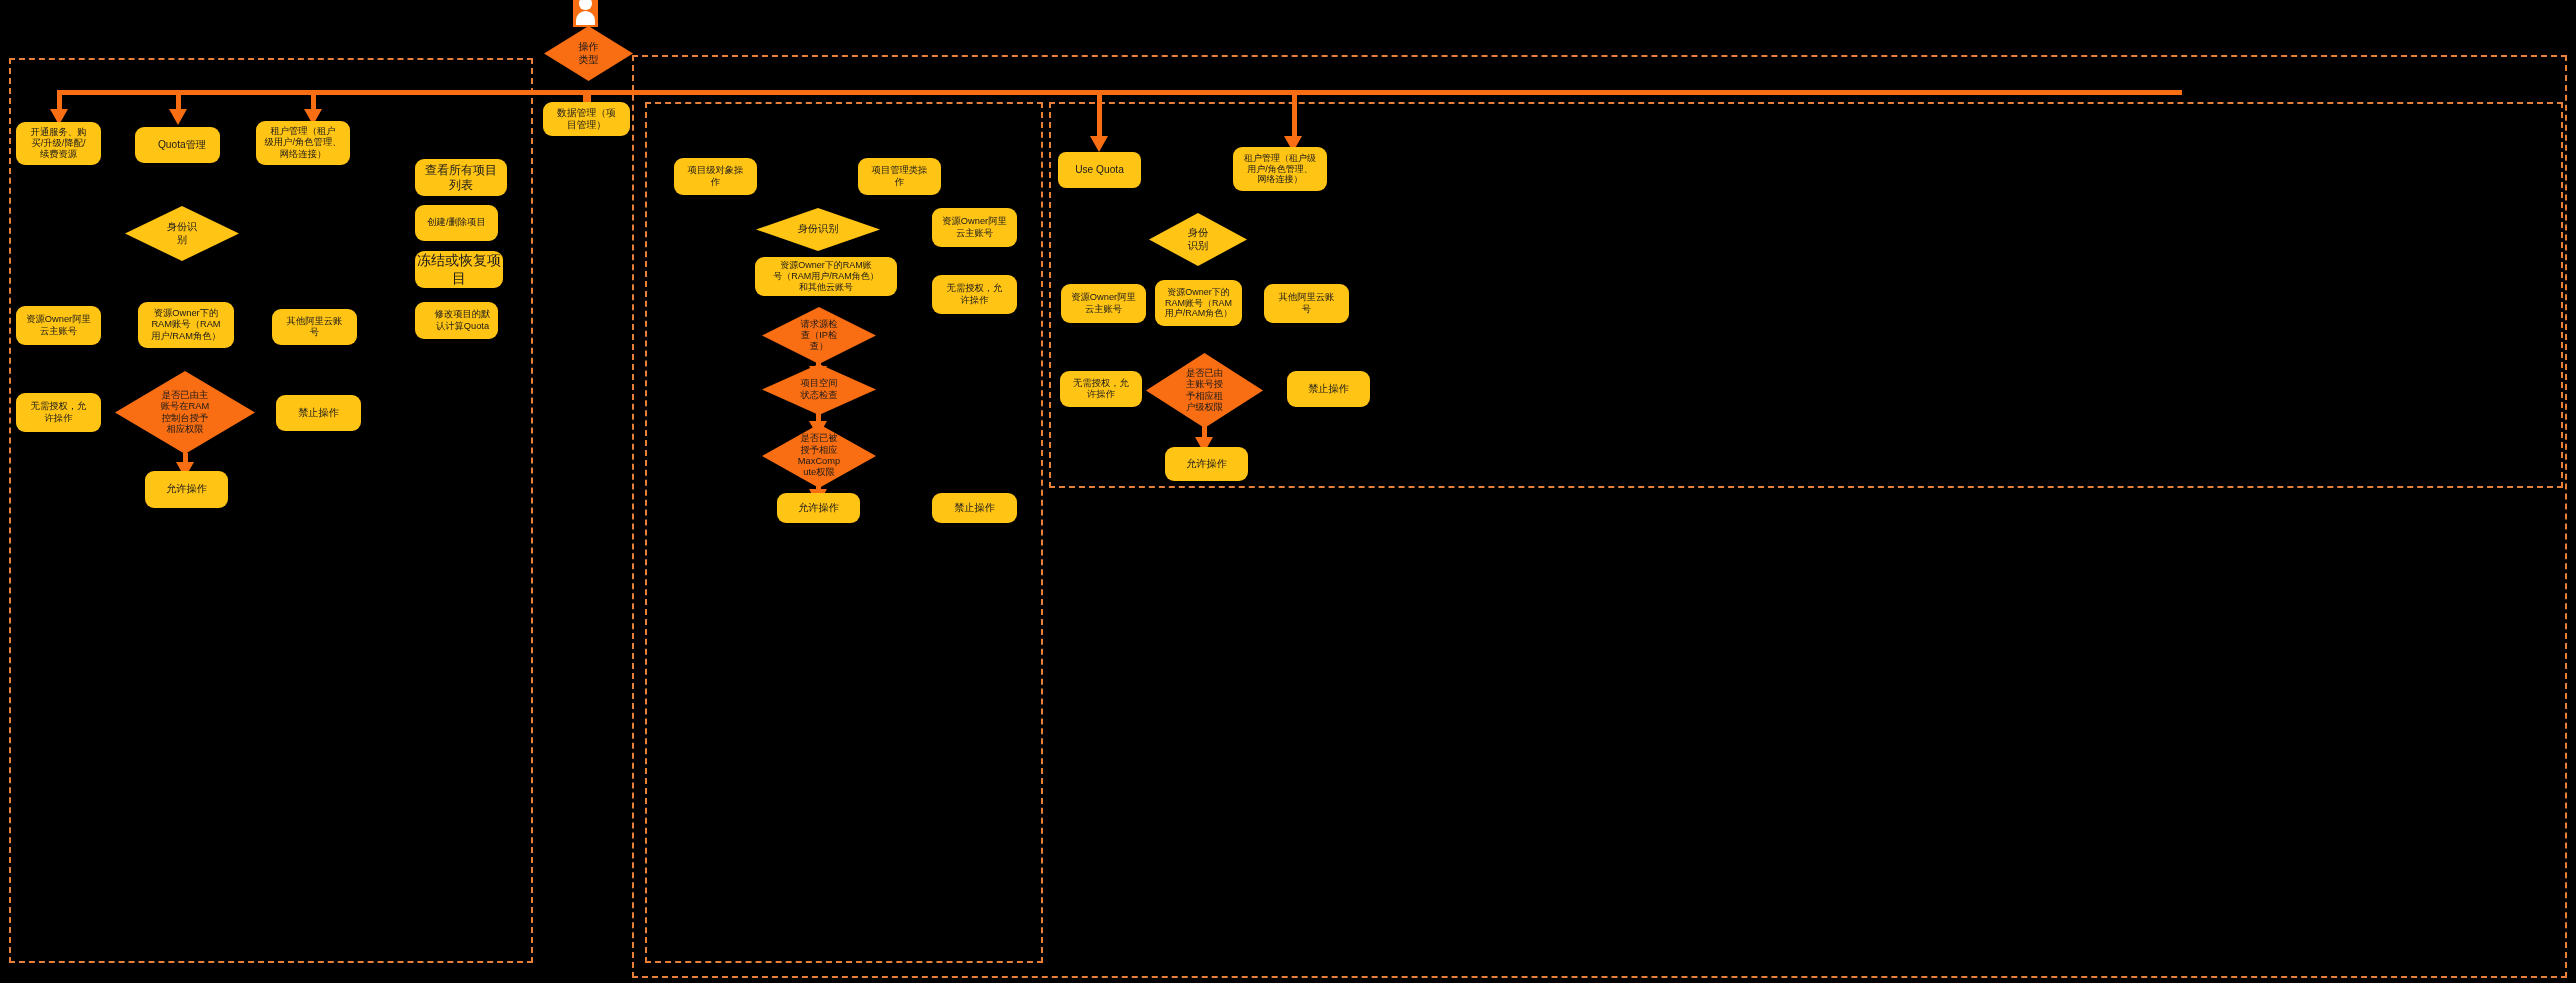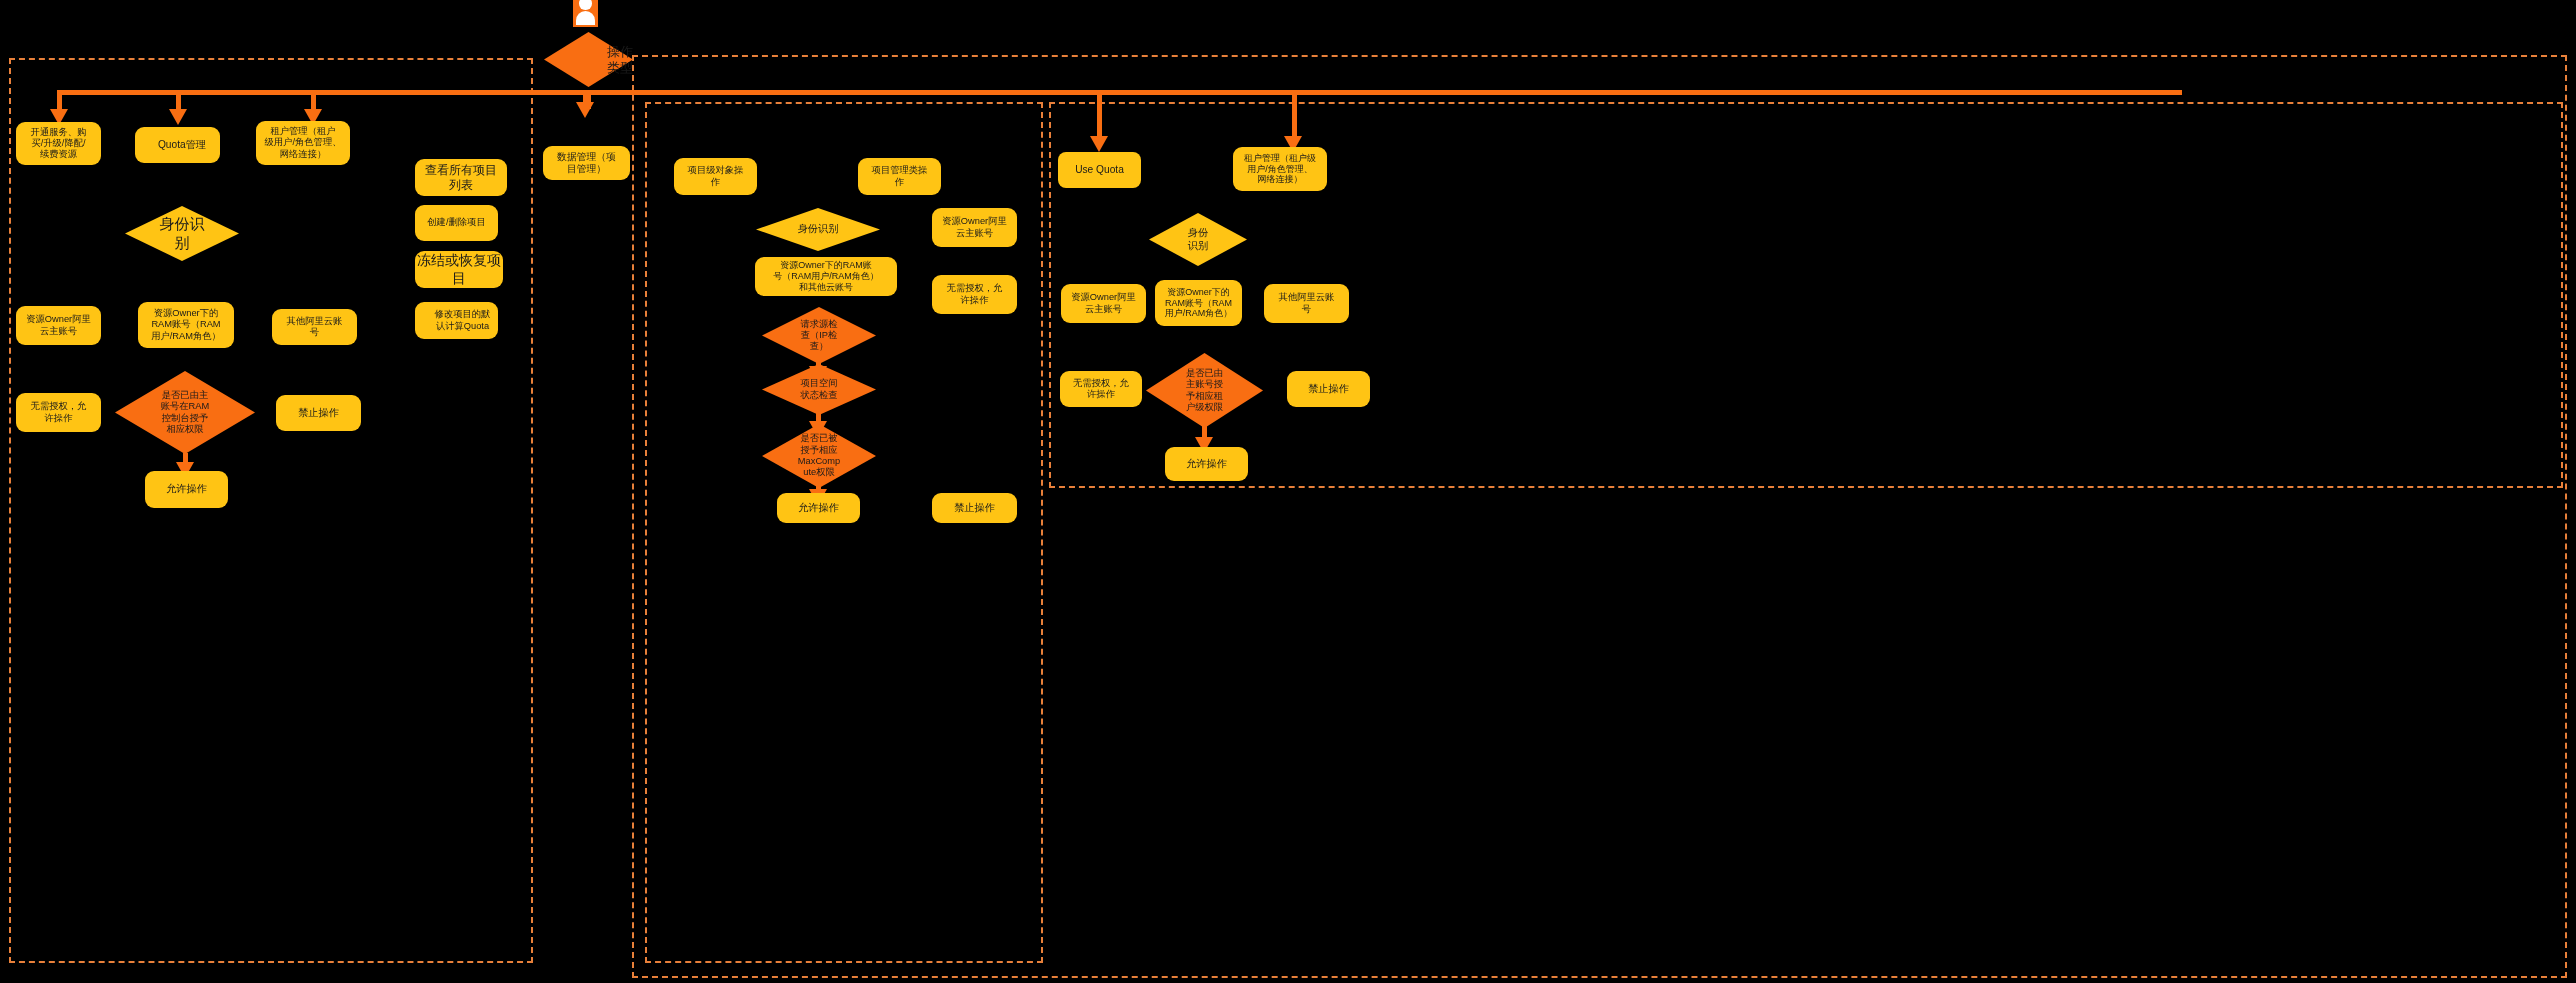--- a/index.html
+++ b/index.html
@@ -107,21 +107,21 @@
 
   <div class="group" style="left:645px; top:102px; width:398px; height:861px;"></div>
 
   <div class="group" style="left:1049px; top:102px; width:1514px; height:386px;"></div>
 
   <div class="actor" style="left:573px; top:-7px; width:25px; height:34px;">
     <div class="head" style="left:6.2px; top:4.4px; width:12.4px; height:12.4px;"></div>
     <div class="body" style="left:2.7px; top:18px; width:19.5px; height:14px;"></div>
   </div>
 
-  <div class="diamond-wrap" style="left:544px; top:32px; width:89px; height:55px; font-size:13px;justify-content:flex-end;">
+  <div class="diamond-wrap" style="left:544px; top:26px; width:89px; height:55px; font-size:10px;">
     <div class="diamond-shape hot"></div>
     <div class="diamond-label">操作
 类型</div>
   </div>
 
   <div class="line-v" style="left:586px; top:93px; height:16px;"></div>
 
   <div class="line-h" style="left:57px; top:90px; width:533px;"></div>
   <div class="line-h" style="left:584px; top:90px; width:1598px;"></div>
 
@@ -136,42 +136,42 @@
 
   <div class="line-v" style="left:583px; top:90px; height:18px;"></div>
   <div class="arrow-down" style="left:576px; top:102px;"></div>
 
   <div class="line-v" style="left:1097px; top:90px; height:51px;"></div>
   <div class="arrow-down" style="left:1090px; top:136px;"></div>
 
   <div class="line-v" style="left:1292px; top:90px; height:51px;"></div>
   <div class="arrow-down" style="left:1284px; top:136px;"></div>
 
-  <div class="node box" style="left:543px; top:102px; width:87px; height:34px; font-size:9.8px;margin-top:44px;">
+  <div class="node box" style="left:543px; top:102px; width:87px; height:34px; font-size:9.8px;">
     <span>数据管理（项
 目管理）</span>
   </div>
 
   <div class="node box" style="left:16px; top:122px; width:85px; height:43px; font-size:9.3px;">
     <span>开通服务、购
 买/升级/降配/
 续费资源</span>
   </div>
 
   <div class="node box" style="left:135px; top:127px; width:85px; height:36px; font-size:10.2px;padding-left:9px;">
     <span>Quota管理</span>
   </div>
 
   <div class="node box" style="left:256px; top:121px; width:94px; height:44px; font-size:9.3px;">
     <span>租户管理（租户
 级用户/角色管理、
 网络连接）</span>
   </div>
 
-  <div class="diamond-wrap" style="left:125px; top:206px; width:114px; height:55px; font-size:15px;">
+  <div class="diamond-wrap" style="left:125px; top:206px; width:114px; height:55px; font-size:10px;">
     <div class="diamond-shape"></div>
     <div class="diamond-label">身份识
 别</div>
   </div>
 
   <div class="node box" style="left:16px; top:306px; width:85px; height:39px; font-size:9.3px;">
     <span>资源Owner阿里
 云主账号</span>
   </div>
 

